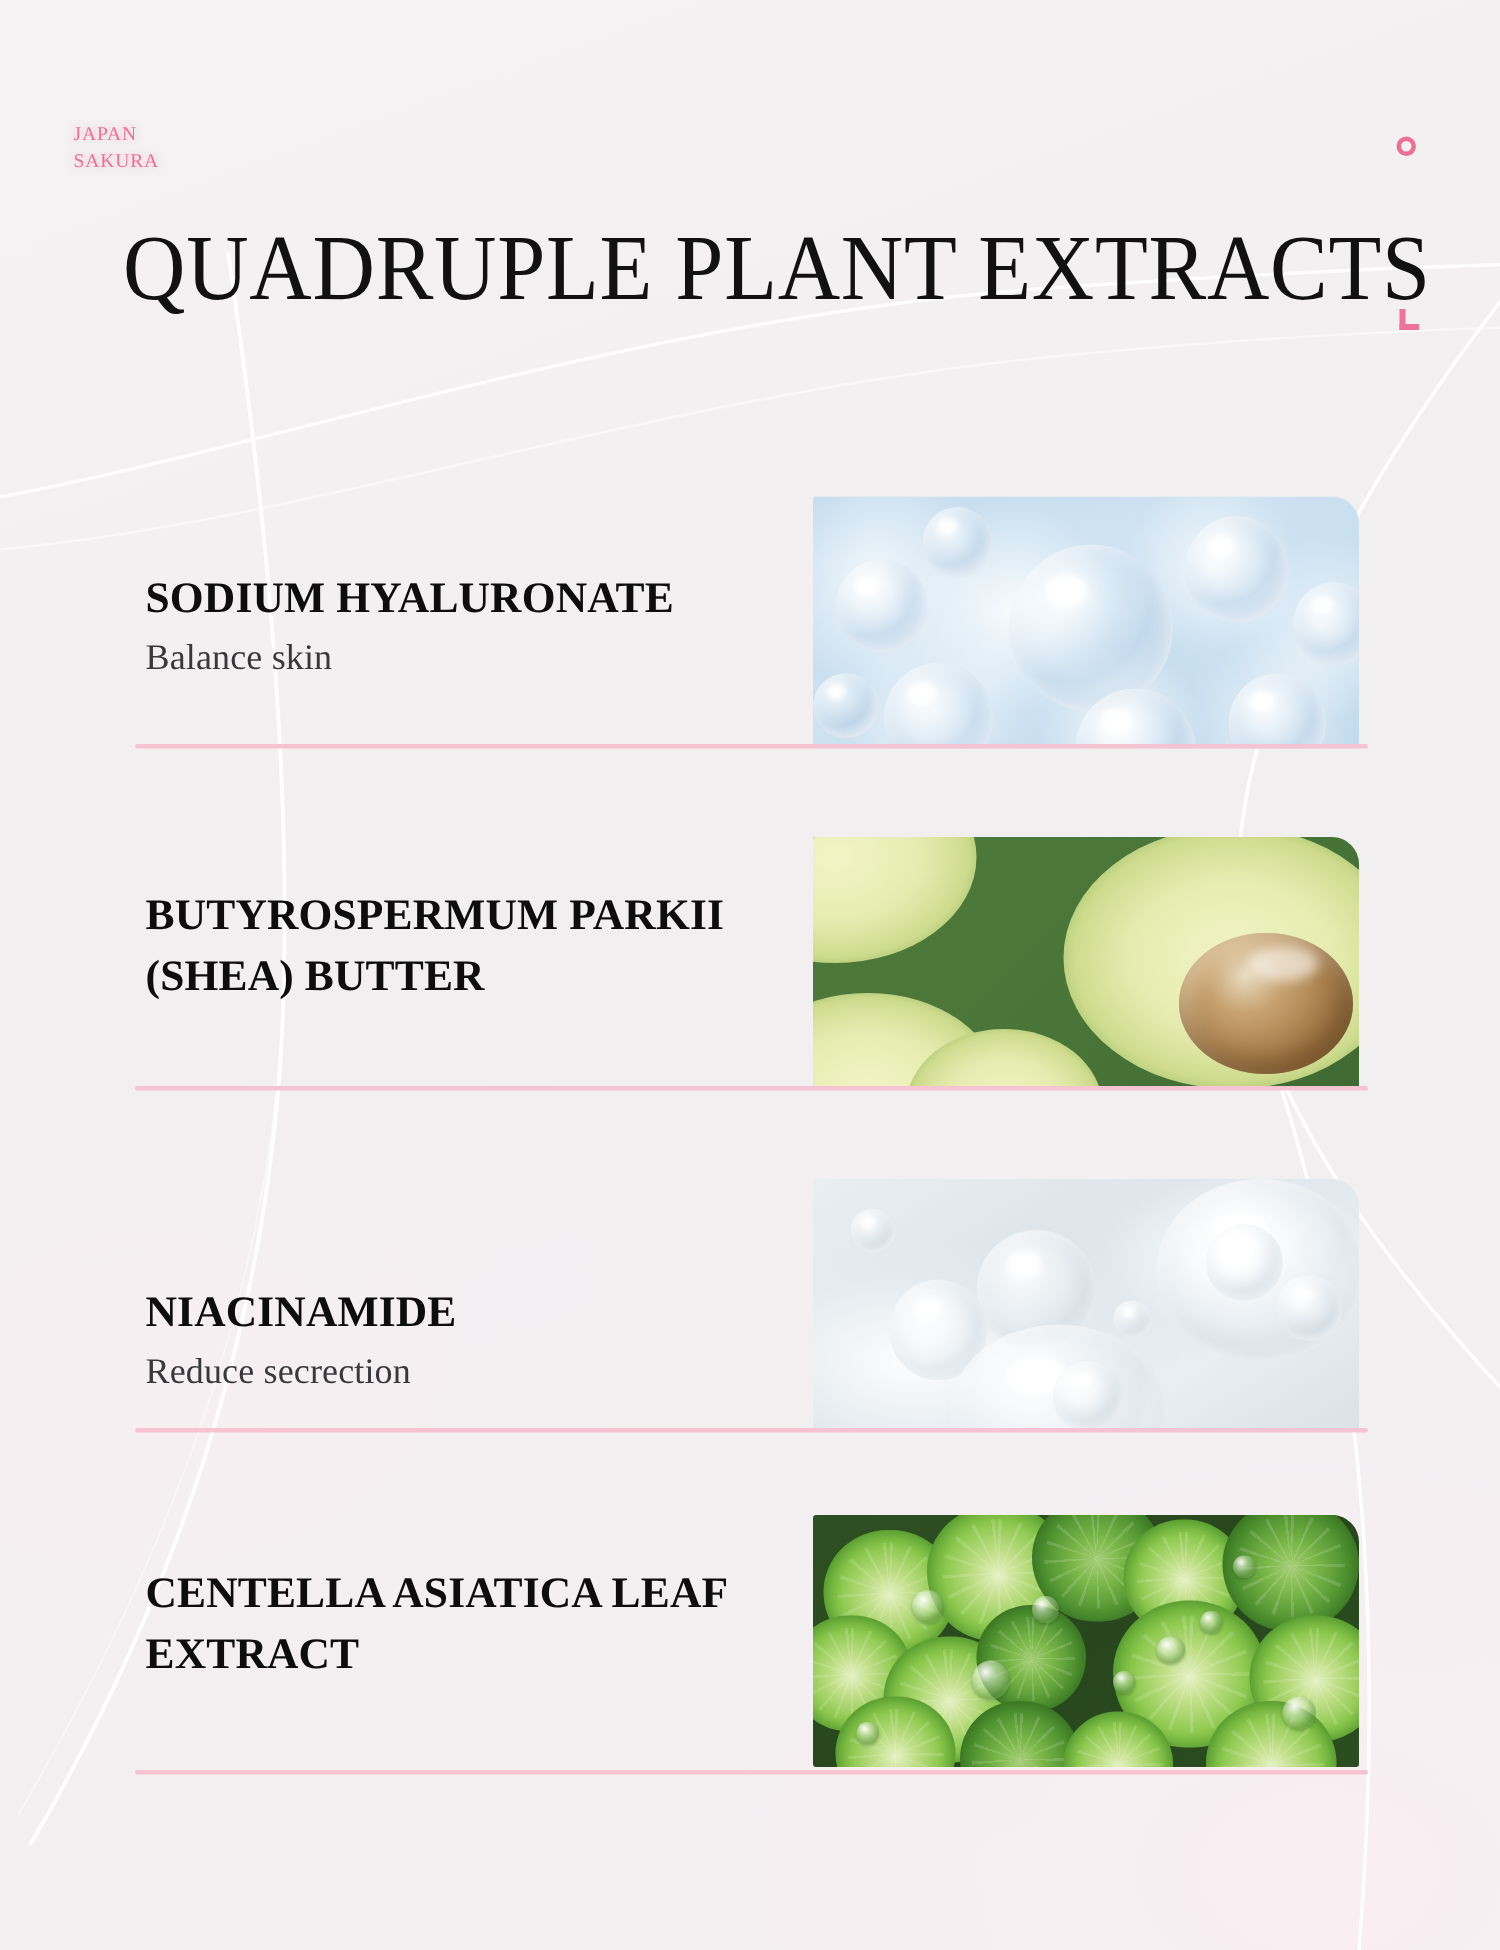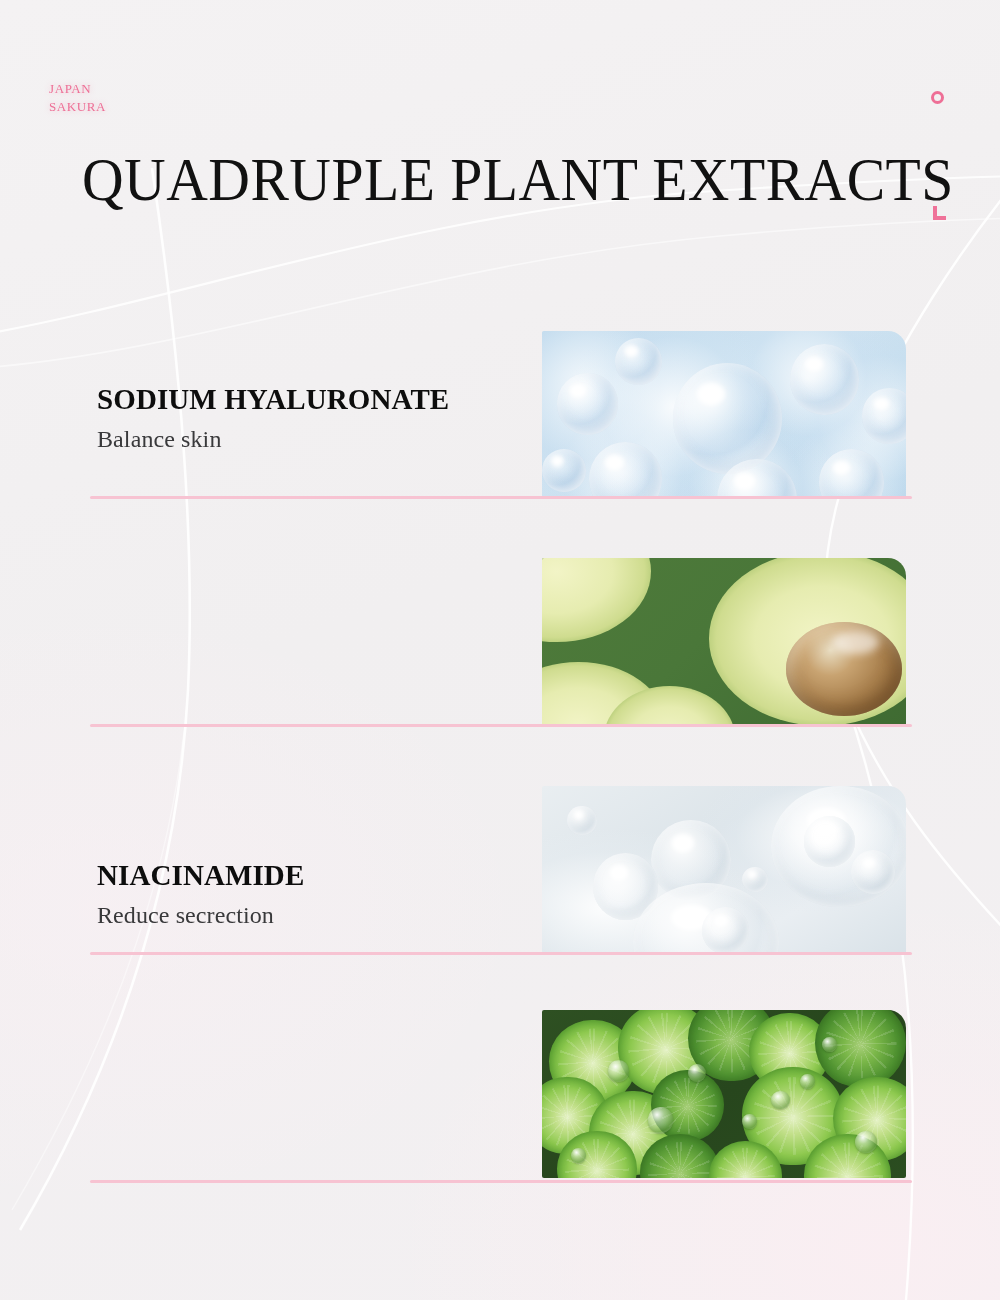--- a/index.html
+++ b/index.html
@@ -305,20 +305,21 @@
     <div class="media" style="top:558px; height:168px;">
       <div class="media-inner img-avocado">
         <div class="avo" style="left:46%; top:-4%; width:62%; height:104%;"></div>
         <div class="avo-pit" style="left:67%; top:38%; width:32%; height:56%;"></div>
         <div class="avo" style="left:-22%; top:-34%; width:52%; height:84%;"></div>
         <div class="avo" style="left:-14%; top:62%; width:48%; height:76%;"></div>
         <div class="avo" style="left:17%; top:76%; width:36%; height:62%;"></div>
       </div>
     </div>
     <div class="row-text" style="top:590px;">
+      <div class="ing-name">BUTYROSPERMUM PARKII (SHEA) BUTTER</div>
     </div>
     <div class="divider" style="top:724px;"></div>
   </div>
 
   <div class="row">
     <div class="media" style="top:786px; height:168px;">
       <div class="media-inner img-gel">
         <div class="drop" style="left:30%; top:20%; width:22%; height:48%;"></div>
         <div class="drop" style="left:14%; top:40%; width:18%; height:40%;"></div>
         <div class="drop" style="left:63%; top:0%;  width:38%; height:72%;"></div>
@@ -359,17 +360,18 @@
         <div class="wdrop" style="left:63%; top:48%; width:5%;  height:11%;"></div>
         <div class="wdrop" style="left:71%; top:38%; width:4%;  height:9%;"></div>
         <div class="wdrop" style="left:86%; top:72%; width:6%;  height:13%;"></div>
         <div class="wdrop" style="left:55%; top:62%; width:4%;  height:9%;"></div>
         <div class="wdrop" style="left:29%; top:58%; width:7%;  height:15%;"></div>
         <div class="wdrop" style="left:8%;  top:82%; width:4%;  height:9%;"></div>
         <div class="wdrop" style="left:77%; top:16%; width:4%;  height:9%;"></div>
       </div>
     </div>
     <div class="row-text" style="top:1042px;">
+      <div class="ing-name">CENTELLA ASIATICA LEAF EXTRACT</div>
     </div>
     <div class="divider" style="top:1180px;"></div>
   </div>
 
 </div>
 
 </body></html>

